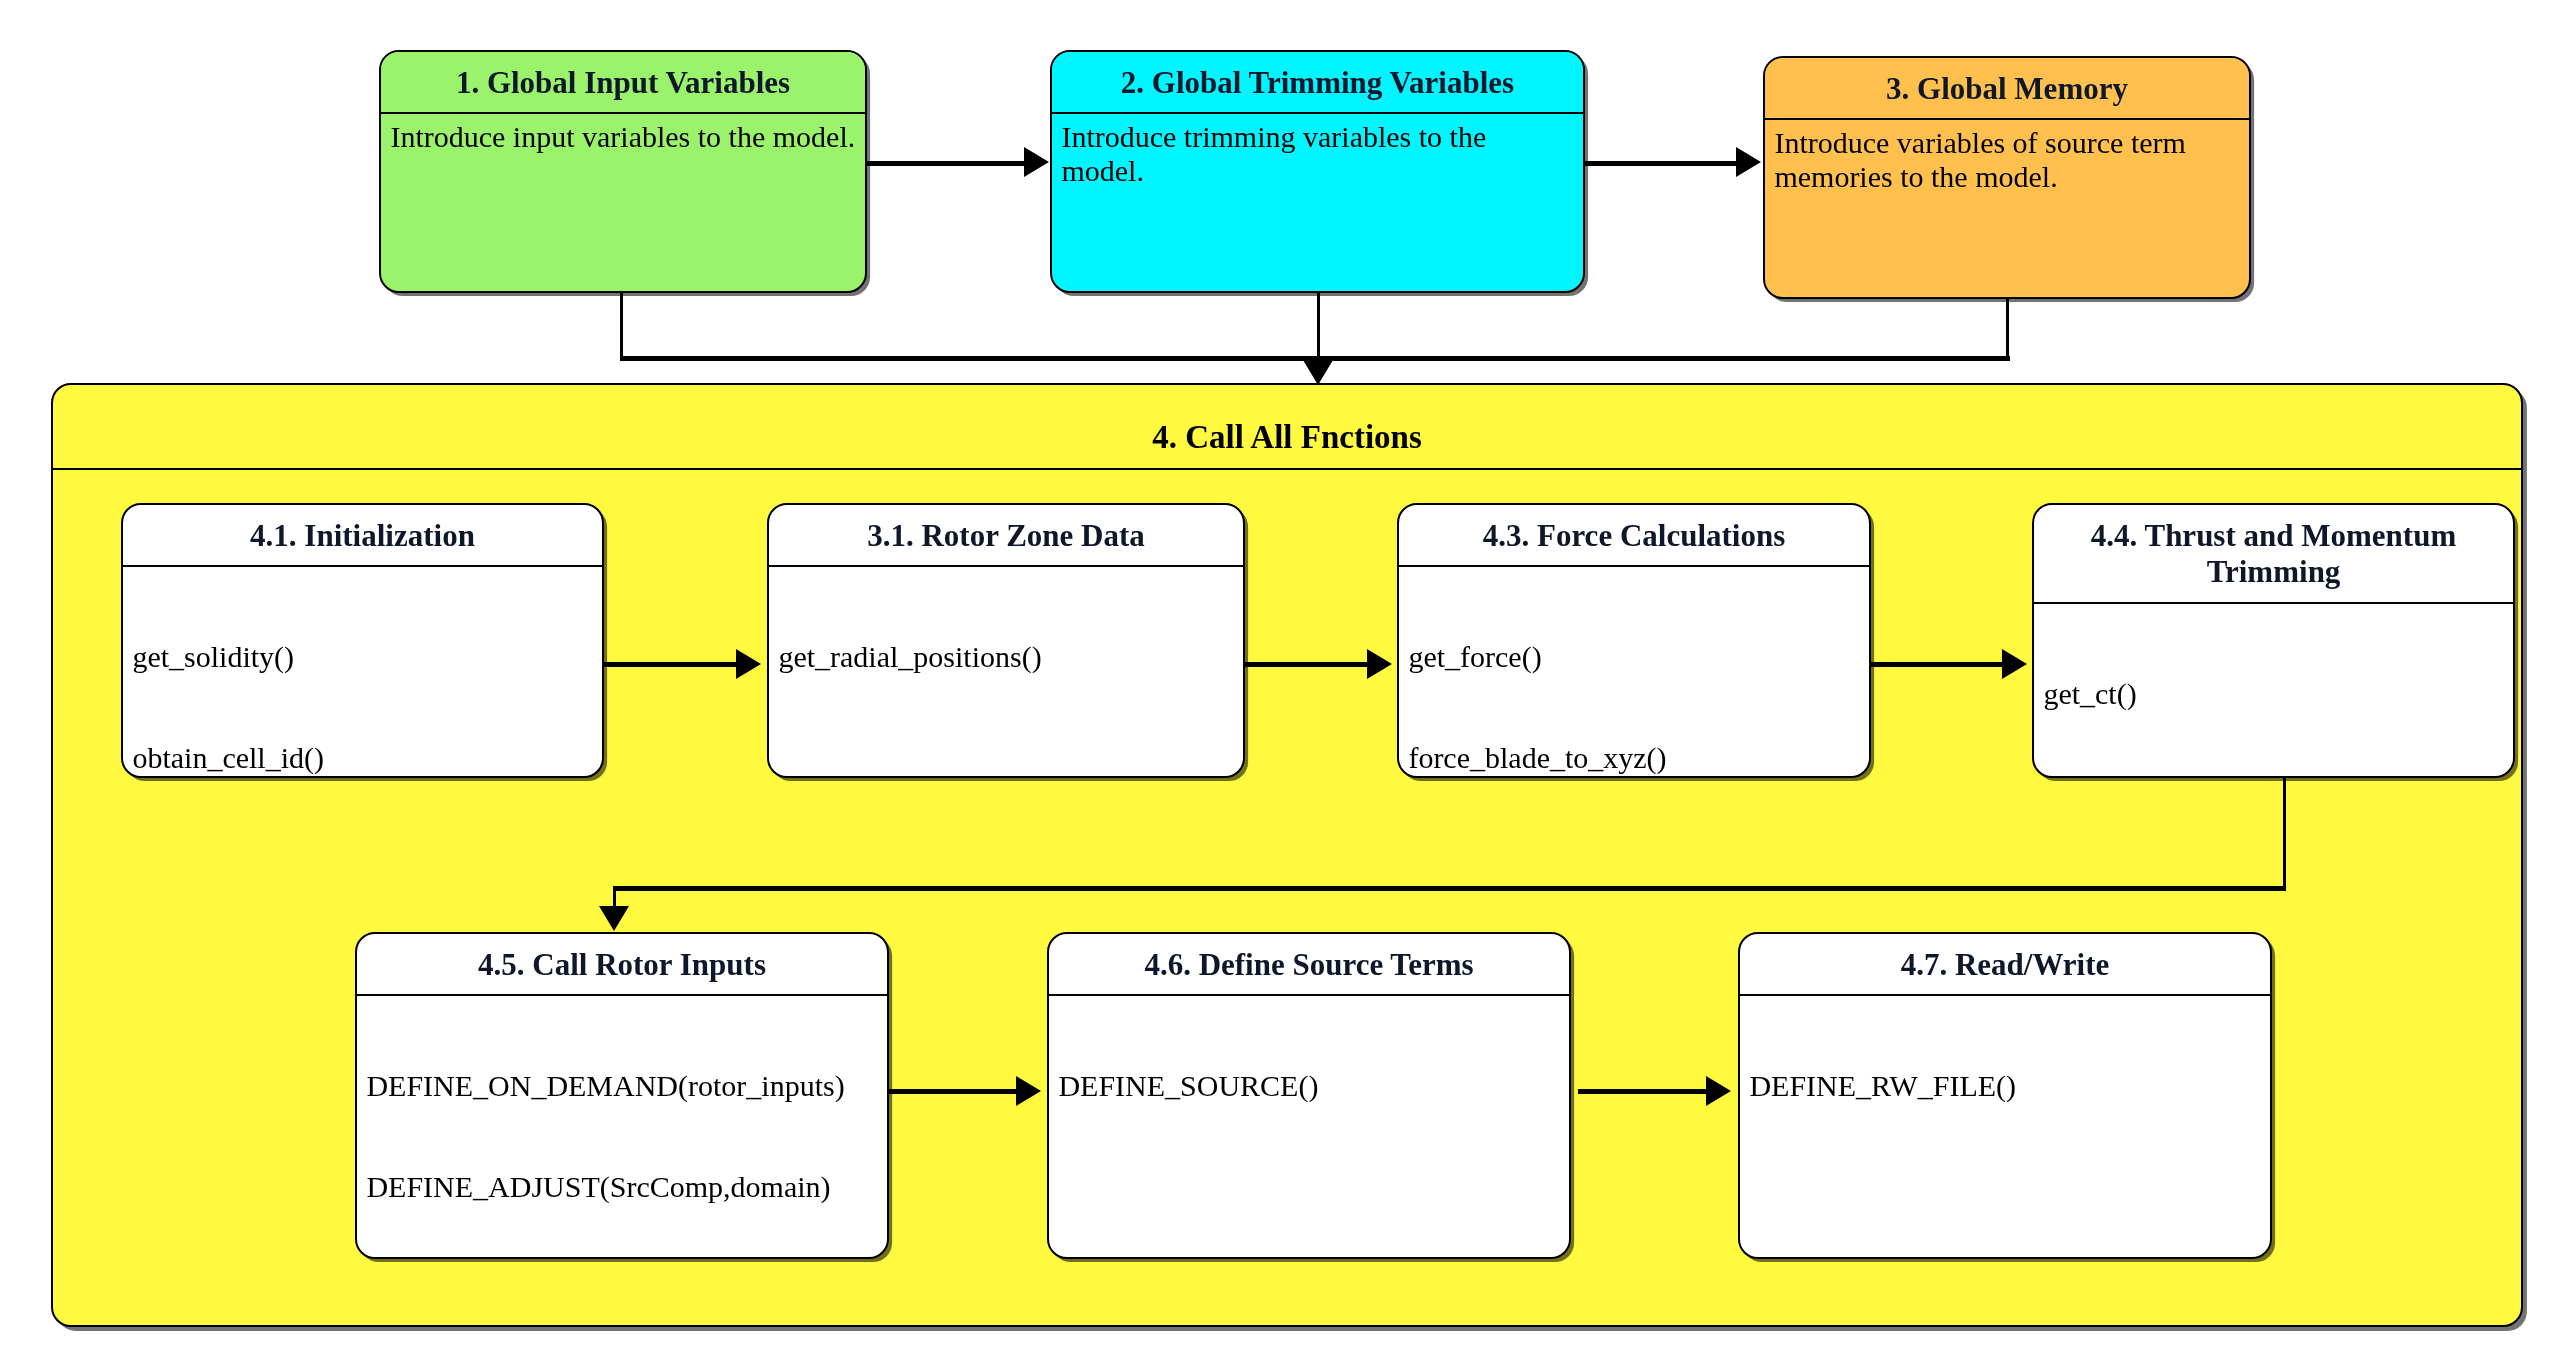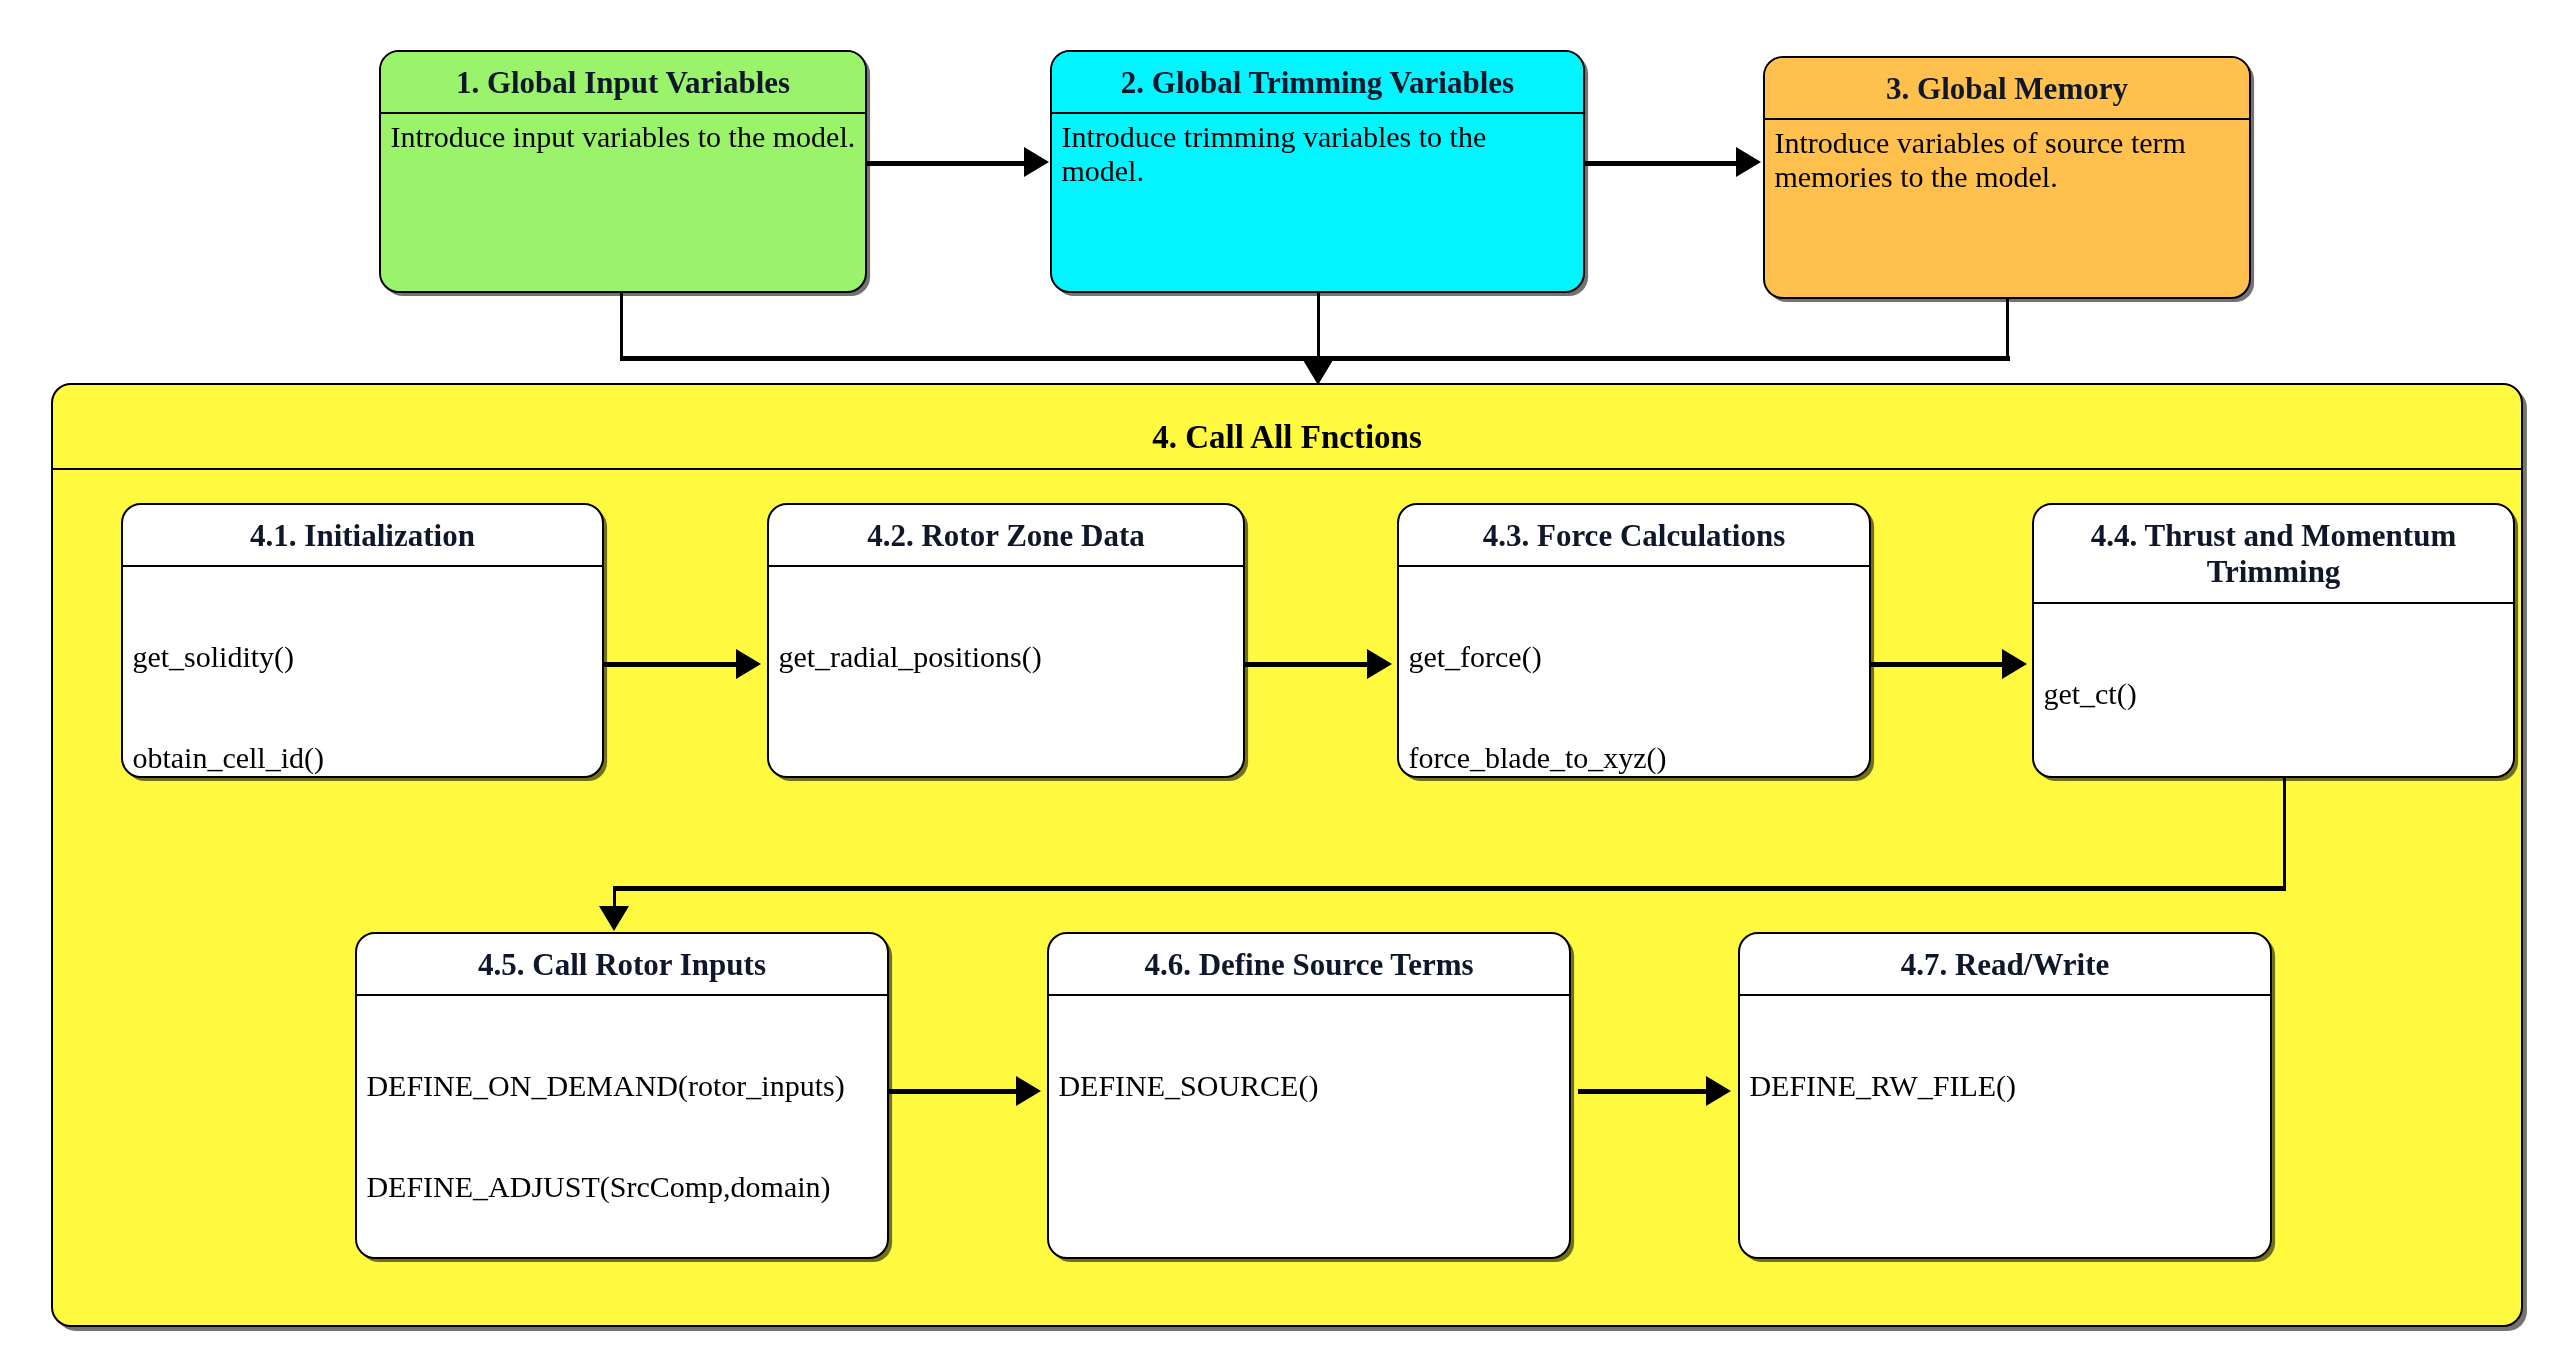--- a/index.html
+++ b/index.html
@@ -154,21 +154,21 @@
     <div class="node-body">
       <span class="line">get_solidity()</span>
       <span class="line">obtain_cell_id()</span>
       
       
       
     </div>
   </div>
 
   <div class="node" style="left:767px; top:503px; width:478px; height:275px;">
-    <div class="node-title">4.2. Rotor Zone Data</div>
+    <div class="node-title">3.1. Rotor Zone Data</div>
     <div class="node-body">
       <span class="line">get_radial_positions()</span>
       
       
       
       
     </div>
   </div>
 
   <div class="node" style="left:1397px; top:503px; width:474px; height:275px;">

